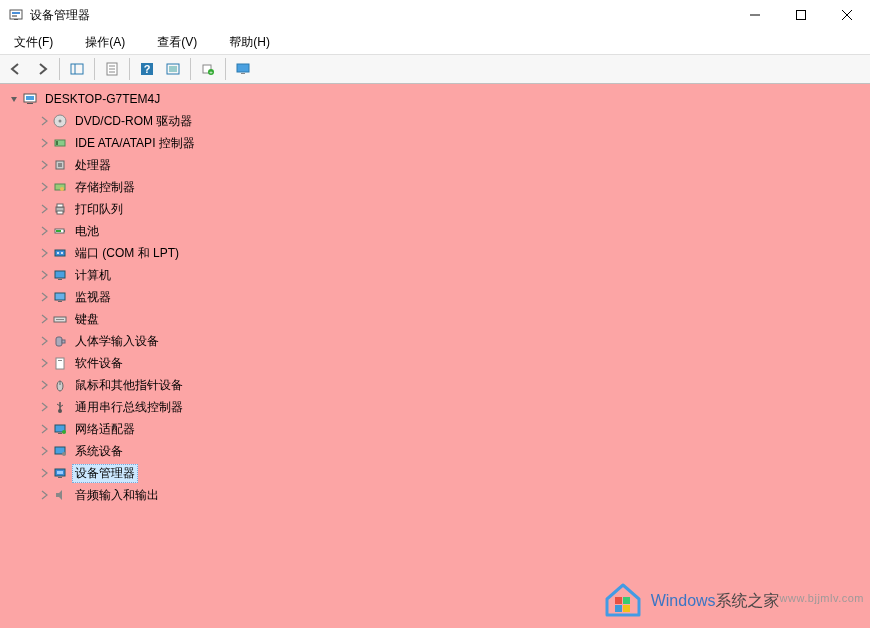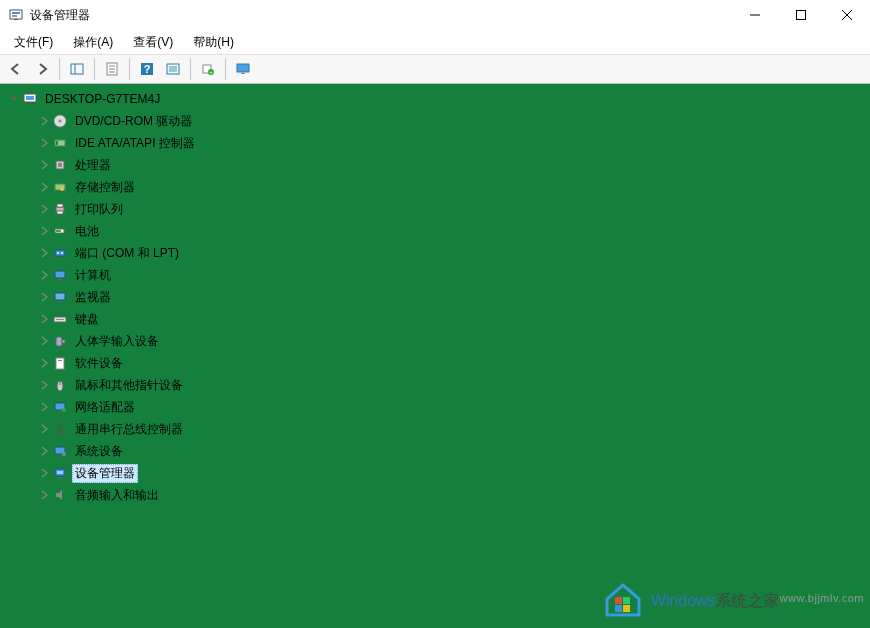--- a/index.html
+++ b/index.html
@@ -27,21 +27,21 @@
     width: 46px; height: 30px;
     display: flex; align-items: center; justify-content: center;
     color: #000;
   }
 
   .menubar {
     display: flex;
     height: 24px;
     align-items: center;
     padding: 0 6px;
-    gap: 4px;
+    gap: 16px;
     background: #fff;
   }
   .menu-item {
     padding: 2px 8px;
     color: #000;
     font-size: 12px;
     cursor: default;
   }
 
   .toolbar {
@@ -56,21 +56,21 @@
   }
   .tool-btn {
     width: 24px; height: 24px;
     display: flex; align-items: center; justify-content: center;
     border: 1px solid transparent;
   }
   .tool-sep { width: 1px; height: 22px; background: #c8c8c8; margin: 0 3px; }
 
   .tree-area {
     padding: 4px 0;
-    background: #15803d;
+    background: #fca5a5;
     height: calc(628px - 30px - 24px - 30px);
     overflow: auto;
   }
   .tree-row {
     display: flex;
     align-items: center;
     height: 22px;
     padding-left: 6px;
     white-space: nowrap;
     cursor: default;
@@ -409,42 +409,42 @@
         <span class="label">鼠标和其他指针设备</span>
       </div>
       <div class="tree-row child-row">
         <span class="expander">
           <svg width="10" height="10" viewBox="0 0 10 10">
             <path d="M3 1 L8 5 L3 9" fill="none" stroke="#888" stroke-width="1.2"></path>
           </svg>
         </span>
         <span class="node-icon">
           <svg width="14" height="14" viewBox="0 0 14 14">
-            <rect x="2" y="3" width="10" height="7" fill="#4aa0e0" stroke="#256"></rect>
-            <rect x="5" y="11" width="4" height="1" fill="#666"></rect>
-            <circle cx="11" cy="10" r="2" fill="#3a3"></circle>
-          </svg>
-        </span>
-        <span class="label">网络适配器</span>
-      </div>
-      <div class="tree-row child-row">
-        <span class="expander">
-          <svg width="10" height="10" viewBox="0 0 10 10">
-            <path d="M3 1 L8 5 L3 9" fill="none" stroke="#888" stroke-width="1.2"></path>
-          </svg>
-        </span>
-        <span class="node-icon">
-          <svg width="14" height="14" viewBox="0 0 14 14">
             <circle cx="7" cy="11" r="2" fill="#555"></circle>
             <line x1="7" y1="2" x2="7" y2="11" stroke="#555" stroke-width="1.5"></line>
             <line x1="7" y1="6" x2="4" y2="4" stroke="#555"></line>
             <line x1="7" y1="7" x2="10" y2="5" stroke="#555"></line>
           </svg>
         </span>
         <span class="label">通用串行总线控制器</span>
+      </div>
+      <div class="tree-row child-row">
+        <span class="expander">
+          <svg width="10" height="10" viewBox="0 0 10 10">
+            <path d="M3 1 L8 5 L3 9" fill="none" stroke="#888" stroke-width="1.2"></path>
+          </svg>
+        </span>
+        <span class="node-icon">
+          <svg width="14" height="14" viewBox="0 0 14 14">
+            <rect x="2" y="3" width="10" height="7" fill="#4aa0e0" stroke="#256"></rect>
+            <rect x="5" y="11" width="4" height="1" fill="#666"></rect>
+            <circle cx="11" cy="10" r="2" fill="#3a3"></circle>
+          </svg>
+        </span>
+        <span class="label">网络适配器</span>
       </div>
       <div class="tree-row child-row">
         <span class="expander">
           <svg width="10" height="10" viewBox="0 0 10 10">
             <path d="M3 1 L8 5 L3 9" fill="none" stroke="#888" stroke-width="1.2"></path>
           </svg>
         </span>
         <span class="node-icon">
           <svg width="14" height="14" viewBox="0 0 14 14">
             <rect x="2" y="3" width="10" height="7" fill="#4aa0e0" stroke="#256"></rect>

